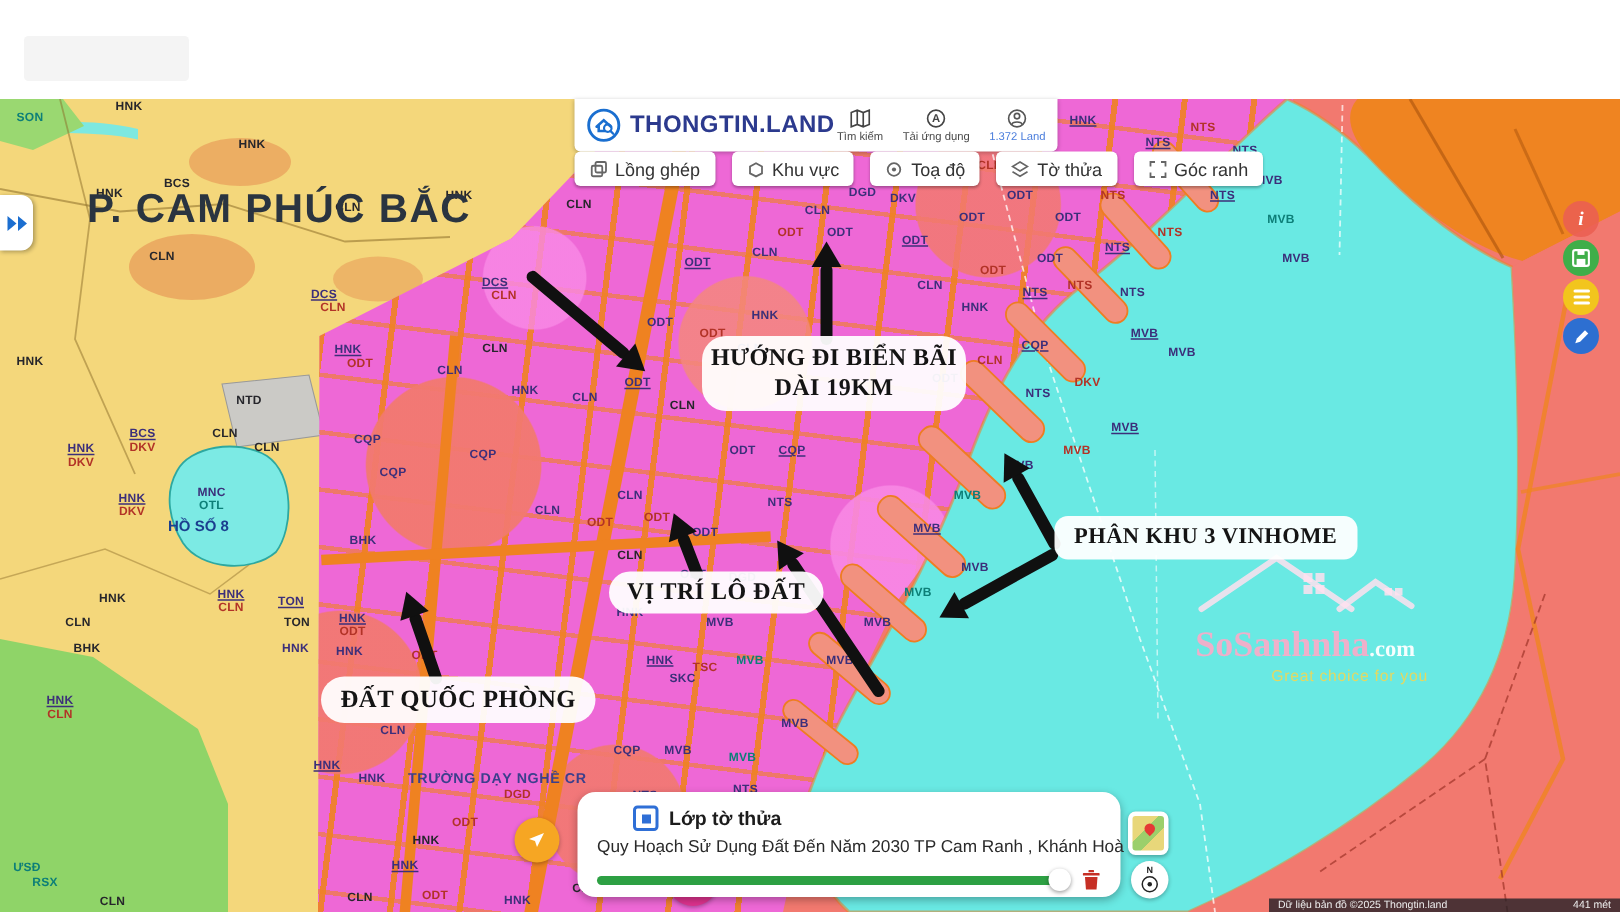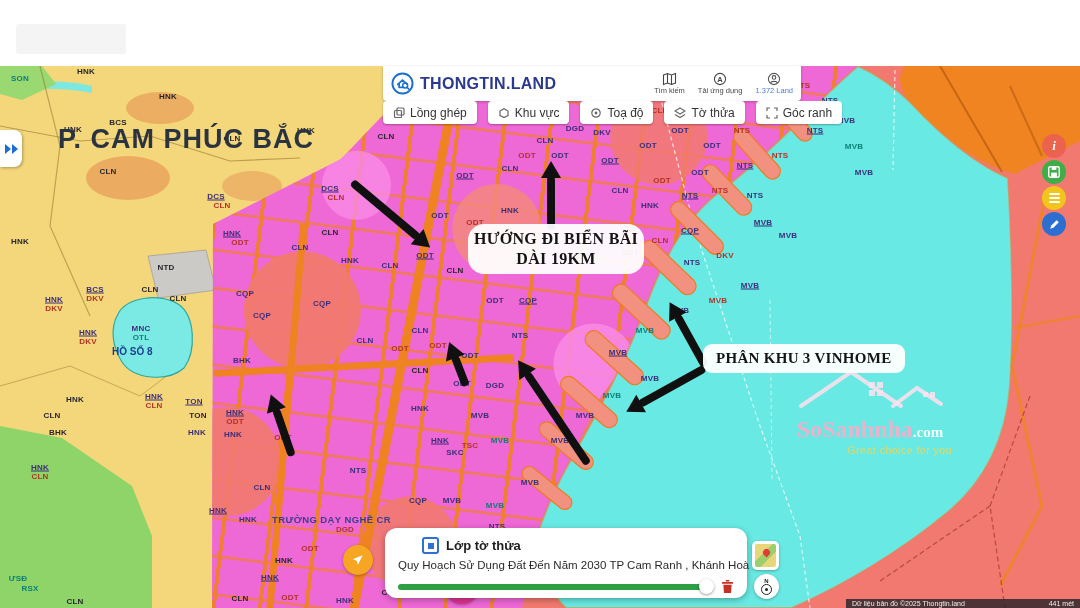--- a/index.html
+++ b/index.html
@@ -71,21 +71,21 @@
   .ar6{left:292px;top:390px;width:65px;transform:rotate(-109deg);}
 
   
   .attrib{position:absolute;left:846px;top:533px;width:234px;height:9px;z-index:45;
     background:rgba(32,32,38,.78);display:flex;justify-content:space-between;align-items:flex-start;
     padding:0 6px;box-sizing:border-box;}
   .attrib span{font-size:7px;color:#eeeeee;transform:translateY(1px);white-space:nowrap;}
 
   
   .chrome{position:absolute;z-index:50;}
-  .header-card{left:383px;top:66px;width:418px;height:35px;background:#fff;border-radius:0 0 4px 4px;
+  .header-card{left:383px;top:66px;width:322px;height:35px;background:#fff;border-radius:0 0 4px 4px;
     box-shadow:0 1px 3px rgba(0,0,0,.25);display:flex;align-items:center;padding:0 8px;box-sizing:border-box;}
   .brand{font-size:16px;font-weight:800;color:#2c3a8e;letter-spacing:.3px;margin-left:6px;}
   .hnav{margin-left:auto;display:flex;gap:13px;}
   .hnav-item{display:flex;flex-direction:column;align-items:center;gap:0;cursor:pointer;}
   .hnav-item .lbl{font-size:7.5px;color:#4a4a4a;white-space:nowrap;}
   .hnav-item.acct .lbl{color:#4a7ddc;}
   .toolbar{left:383px;top:101px;display:flex;gap:11px;}
   .toolbtn{height:23px;background:#fff;border:none;border-radius:4px;display:inline-flex;align-items:center;
     gap:5px;padding:0 10px;font-size:12px;color:#333;font-family:"Liberation Sans",sans-serif;
     box-shadow:0 1px 2px rgba(0,0,0,.3);cursor:pointer;white-space:nowrap;}
@@ -393,22 +393,28 @@
     </div>
   <div class="arrow ar6">
       <div class="shaft"></div>
       <div class="head"></div>
     </div>
 
   <div class="bubble bb-huong">
     <div>HƯỚNG ĐI BIỂN BÃI</div>
       <div>DÀI 19KM</div>
   </div>
+  <div class="bubble bb-vitri">
+    <div>VỊ TRÍ LÔ ĐẤT</div>
+  </div>
   <div class="bubble bb-phankhu">
     <div>PHÂN KHU 3 VINHOME</div>
+  </div>
+  <div class="bubble bb-datqp">
+    <div>ĐẤT QUỐC PHÒNG</div>
   </div>
 
   <div class="attrib">
     <span>Dữ liệu bản đồ ©2025 Thongtin.land</span>
     <span>441 mét</span>
   </div>
 </div>
 
 <div class="chrome header-card" style="position:absolute">
   <svg width="23" height="23" viewBox="0 0 24 24">

